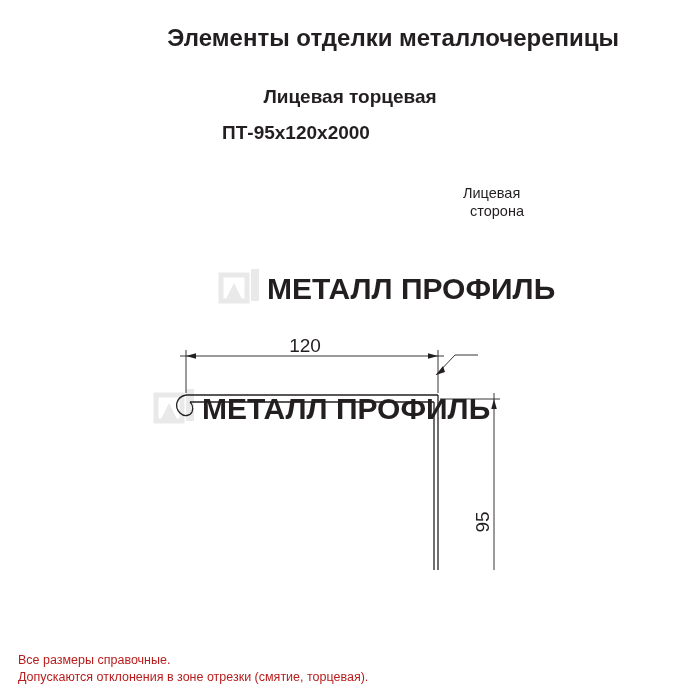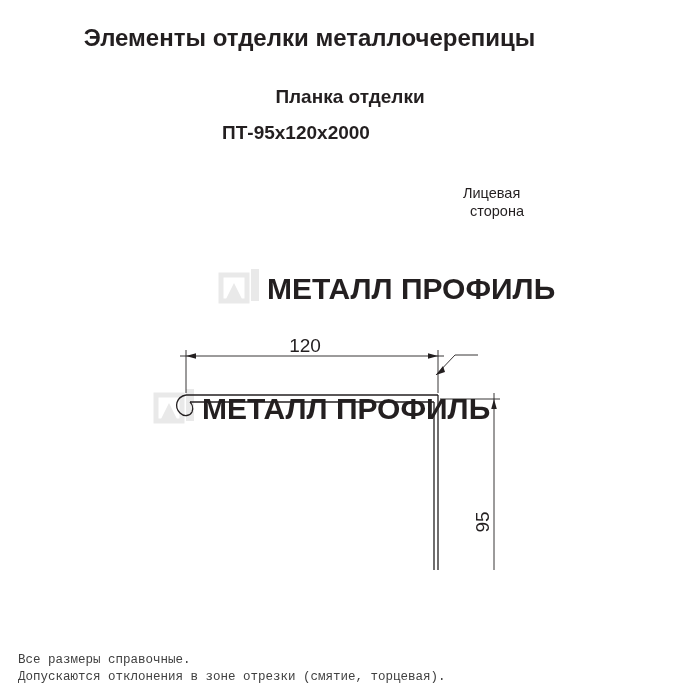--- a/index.html
+++ b/index.html
@@ -18,21 +18,21 @@
   .page {
     position: relative;
     width: 700px;
     height: 700px;
   }
   .title {
     position: absolute;
     top: 24px;
     left: 0;
     width: 619px;
-    text-align: center;
+    text-align: right;
     font-size: 24px;
     font-weight: bold;
     letter-spacing: 0px;
   }
   .subtitle {
     position: absolute;
     top: 86px;
     left: 0;
     width: 700px;
     text-align: center;
@@ -62,22 +62,21 @@
     width: 700px;
     height: 700px;
     pointer-events: none;
   }
   .footer {
     position: absolute;
     left: 18px;
     bottom: 14px;
     font-size: 12.5px;
     line-height: 17px;
-    color: #404040;
-    font-family: Liberation Mono, monospace;
+    color: #b91c1c;
   }
   .footer div { white-space: nowrap; }
   svg { display: block; }
   text { font-family: "Liberation Sans", sans-serif; fill: #231f20; }
 </style>
 </head>
 <body>
 
 <div class="page">
 
@@ -94,21 +93,21 @@
       <g transform="translate(140,375)">
         <rect x="16" y="20" width="26" height="26" fill="none" stroke="#e9e9e9" stroke-width="5"></rect>
         <path d="M20 46 L29 28 L38 46 Z" fill="#e9e9e9"></path>
         <rect x="46" y="14" width="8" height="32" fill="#e9e9e9"></rect>
         <text x="62" y="44" font-size="30" font-weight="bold" fill="#e9e9e9">МЕТАЛЛ ПРОФИЛЬ</text>
       </g>
     </g>
   </svg>
 
   <div class="title">Элементы отделки металлочерепицы</div>
-  <div class="subtitle">Планка отделки</div>
+  <div class="subtitle">Лицевая торцевая</div>
   <div class="code">ПТ-95x120x2000</div>
 
   <svg class="drawing" viewBox="0 0 700 420" xmlns="http://www.w3.org/2000/svg">
     <g stroke="#231f20" fill="none" stroke-width="1.2">
 
       <path d="M186 245 L438 245" stroke-width="1.3"></path>
 
       <path d="M190 252 L434 252" stroke-width="1.3"></path>
 
       <path d="M186 245 C176 247 174 257 180 263 C184 267 190 266 192 262 C194 257 191 253 190 252" stroke-width="1.3"></path>

